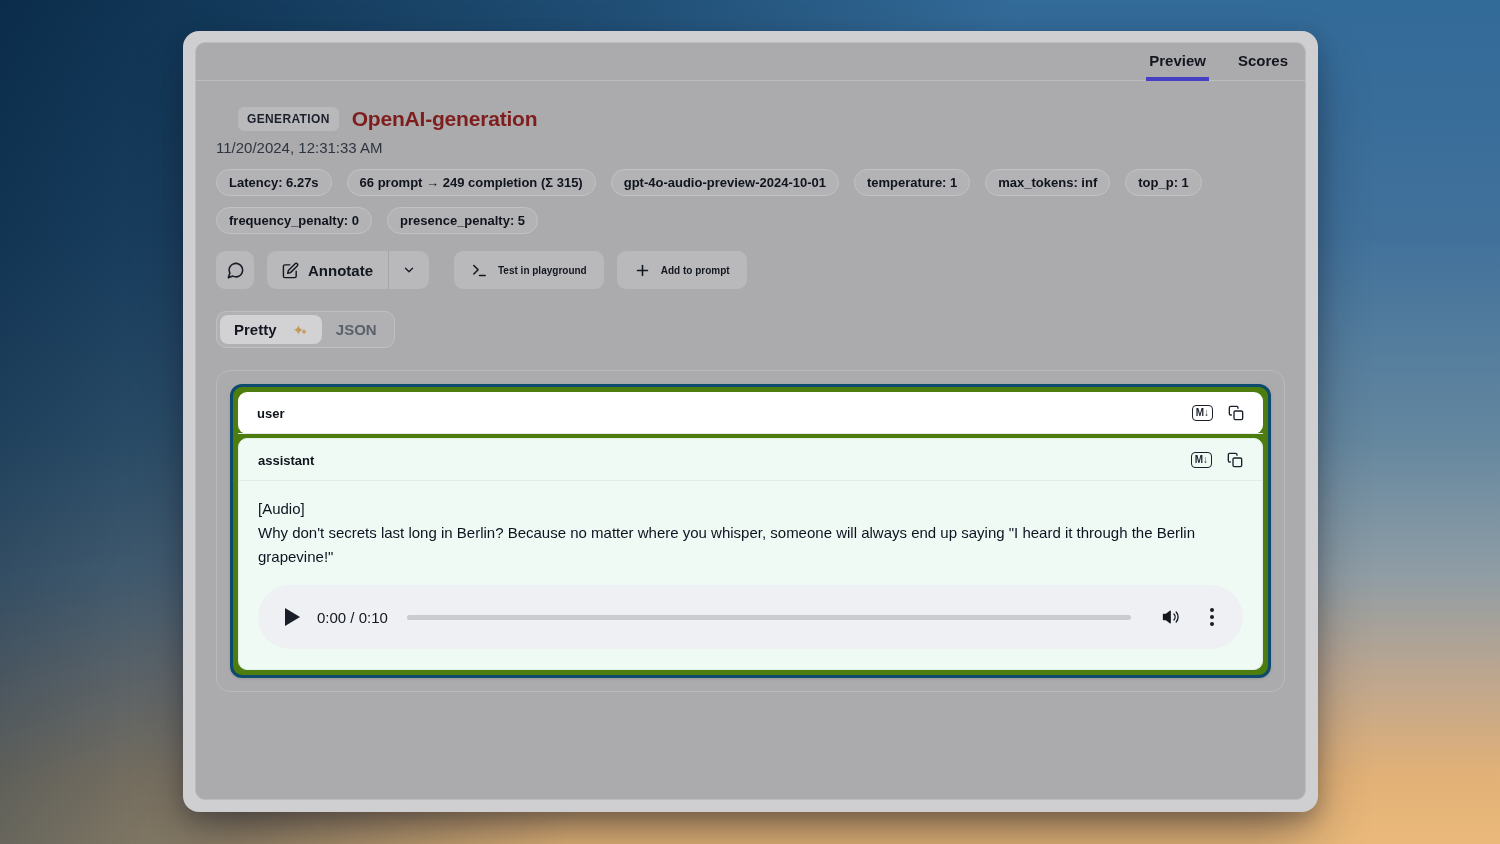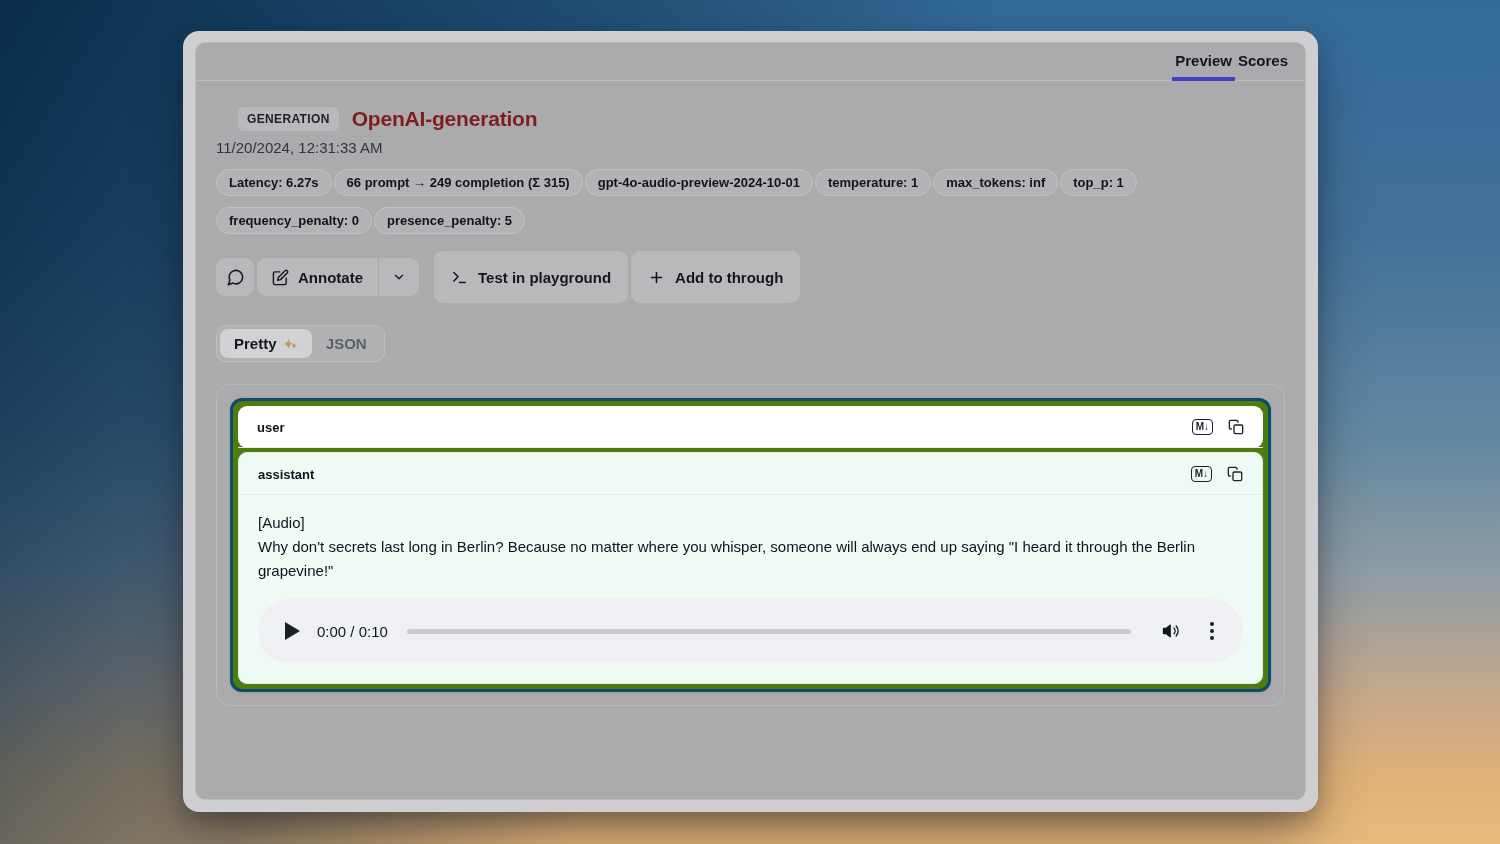--- a/index.html
+++ b/index.html
@@ -14,50 +14,50 @@
   .window {
     position:absolute; left:183px; top:31px; width:1135px; height:781px;
     background:#cfcfd1; border-radius:16px; padding:11px 12px 12px;
     box-shadow:0 30px 60px -10px rgba(15,18,30,0.45), 0 8px 20px rgba(15,18,30,0.25);
   }
   .panel {
     height:100%; background:#ababad; border:1px solid #bcbcbf; border-radius:10px;
     display:flex; flex-direction:column; overflow:hidden;
   }
   
-  .tabs-row { flex:none; height:38px; display:flex; justify-content:flex-end; 
+  .tabs-row { flex:none; height:38px; display:flex; justify-content:flex-end; gap:26px;
     padding-right:14px; border-bottom:1px solid #bdbdc0; }
   .tab { display:flex; align-items:center; height:38px; font-size:15px; font-weight:700;
     color:#13161f; border-bottom:4px solid transparent; padding:0 3px; cursor:pointer; }
   .tab.active { border-bottom-color:#453fc6; }
   
   .content { flex:1; padding:26px 20px 0; }
   .gen-row { display:flex; align-items:center; gap:13px; }
   .gen-badge { background:#b9b9bc; color:#1b202c; font-size:12px; font-weight:700;
     letter-spacing:.03em; padding:5px 9px; border-radius:6px;margin-left:22px; }
   .title { font-size:21px; font-weight:700; color:#7f1d1d; letter-spacing:-0.2px; }
   .timestamp { margin-top:8px; font-size:15px; color:#2e3540; }
-  .badges { margin-top:13px; display:flex; flex-wrap:wrap; gap:11px 2px; max-width:1005px; }
+  .badges { margin-top:13px; display:flex; flex-wrap:wrap; gap:11px 15px; max-width:1005px; }
   .badge { border:1px solid #c2c2c5; background:#b3b3b6; border-radius:999px;
     padding:5px 12px; font-size:13px; font-weight:700; color:#10141d; white-space:nowrap; }
-  .actions { margin-top:17px; display:flex; align-items:center; gap:3px; color:#181d28; }
+  .actions { margin-top:17px; display:flex; align-items:center; gap:13px; color:#181d28; }
   .icon-btn { width:38px; height:38px; border-radius:9px; background:#b9b9bc;
     display:flex; align-items:center; justify-content:center; cursor:pointer; }
   .split { display:flex; align-items:stretch; height:38px; background:#b9b9bc; border-radius:9px; overflow:hidden; cursor:pointer; }
   .split-main { display:flex; align-items:center; gap:9px; padding:0 15px; font-size:15px; font-weight:600; color:#13171f; }
   .split-divider { width:1px; background:#a6a6a9; }
   .split-caret { display:flex; align-items:center; padding:0 13px; }
-  .btn { display:flex; align-items:center; gap:10px; height:52px; padding:0 17px;
-    background:#b9b9bc; border-radius:9px; font-size:15px; font-weight:600; color:#13171f; cursor:pointer; }
+  .btn { display:flex; align-items:center; gap:10px; height:38px; padding:0 17px;
+    background:#b9b9bc; border-radius:9px; font-size:10px; font-weight:600; color:#13171f; cursor:pointer; }
   .btn.test { margin-left:12px; }
   
   .view-toggle { margin-top:22px; display:inline-flex; align-items:center;
     background:#b1b1b4; border:1px solid #bfbfc2; border-radius:10px; padding:3px; }
   .seg { font-size:15px; font-weight:600; padding:6px 14px; border-radius:8px;
-    color:#5a616c; display:flex; align-items:center; gap:6px; cursor:pointer; }
+    color:#5a616c; display:flex; align-items:center; gap:16px; cursor:pointer; }
   .seg.active { background:#d2d2d4; color:#13171f; }
   .sparkle { color:#c49a57; font-size:14px; line-height:1; }
   .sparkle-sm { color:#c49a57; font-size:9px; line-height:1; margin-left:-4px; transform:translateY(-4px); }
   
   .io-panel { margin-top:22px; border:1px solid #b9b9bc; border-radius:14px; padding:13px; }
   .card-stack { background:#4d7c0f; border:3px solid #0c4a6e; border-radius:12px;
     padding:5px; box-shadow:0 1px 3px rgba(0,0,0,0.10); }
   .msg-card { border-radius:9px; }
   .msg-card.user { background:#ffffff; }
   .msg-card.assistant { background:#f0faf4; border:1px solid #e0f0e6; margin-top:4px; }
@@ -149,21 +149,21 @@
           </span>
           <span>Test in playground</span>
         </div>
         <div class="btn">
           <span>
             <svg width="17" height="17" viewBox="0 0 24 24" fill="none" stroke="currentColor" stroke-width="2.2" stroke-linecap="round" stroke-linejoin="round">
                 <line x1="12" y1="5" x2="12" y2="19"></line>
                 <line x1="5" y1="12" x2="19" y2="12"></line>
               </svg>
           </span>
-          <span>Add to through</span>
+          <span>Add to prompt</span>
         </div>
       </div>
 
       <div class="view-toggle">
         <div class="seg active">
           <span>Pretty</span>
           <span><span class="sparkle">✦</span><span class="sparkle-sm">✦</span></span>
         </div>
         <div class="seg">JSON</div>
       </div>

